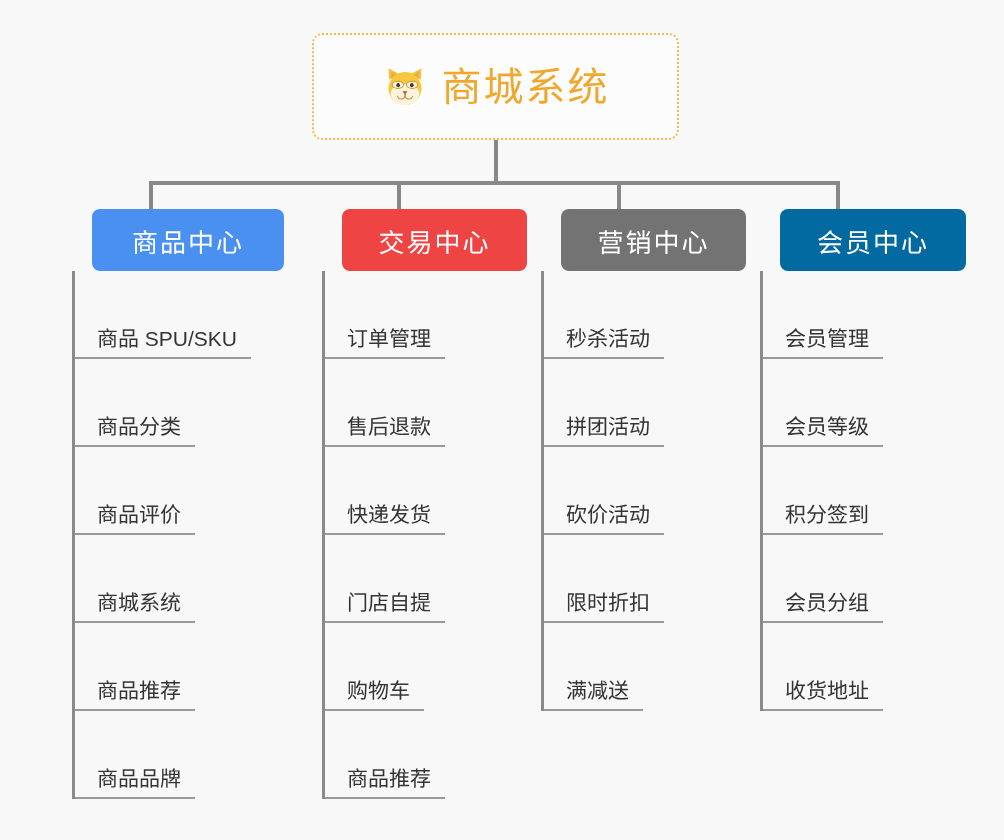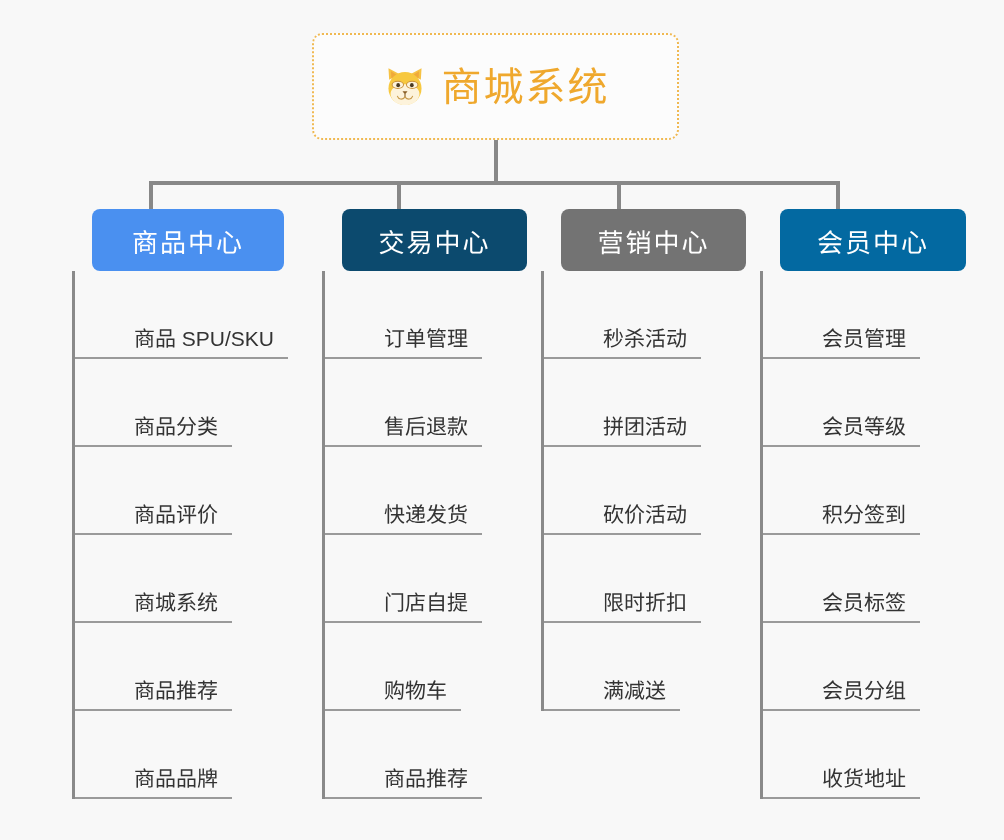--- a/index.html
+++ b/index.html
@@ -115,21 +115,21 @@
     display: flex;
     align-items: flex-end;
     justify-content: flex-start;
   }
   .leaf-label {
     display: inline-block;
     font-size: 21px;
     color: #333333;
     white-space: nowrap;
     border-bottom: 2px solid #9a9a9a;
-    padding: 0 14px 5px 59px;
+    padding: 0 14px 5px 22px;
     line-height: 1.18;
     margin-bottom: 0;
   }
 </style>
 </head>
 <body>
 
 <div id="mindmap">
 
   <div class="root-node">
@@ -187,21 +187,21 @@
           </li>
           <li class="leaf-item">
             <span class="leaf-label">商品推荐</span>
           </li>
           <li class="leaf-item">
             <span class="leaf-label">商品品牌</span>
           </li>
         </ul>
       </div>
       <div class="column" style="left: 308px; width: 185px;">
-        <div class="cat-box" style="width: 185px; background: #0c4a6e;">
+        <div class="cat-box" style="width: 185px; background: #ef4444;">
           <span>交易中心</span>
         </div>
         <ul class="leaf-list">
           <li class="leaf-item">
             <span class="leaf-label">订单管理</span>
           </li>
           <li class="leaf-item">
             <span class="leaf-label">售后退款</span>
           </li>
           <li class="leaf-item">
@@ -248,23 +248,20 @@
           <li class="leaf-item">
             <span class="leaf-label">会员管理</span>
           </li>
           <li class="leaf-item">
             <span class="leaf-label">会员等级</span>
           </li>
           <li class="leaf-item">
             <span class="leaf-label">积分签到</span>
           </li>
           <li class="leaf-item">
-            <span class="leaf-label">会员标签</span>
-          </li>
-          <li class="leaf-item">
             <span class="leaf-label">会员分组</span>
           </li>
           <li class="leaf-item">
             <span class="leaf-label">收货地址</span>
           </li>
         </ul>
       </div>
     </div>
 
 </div>

